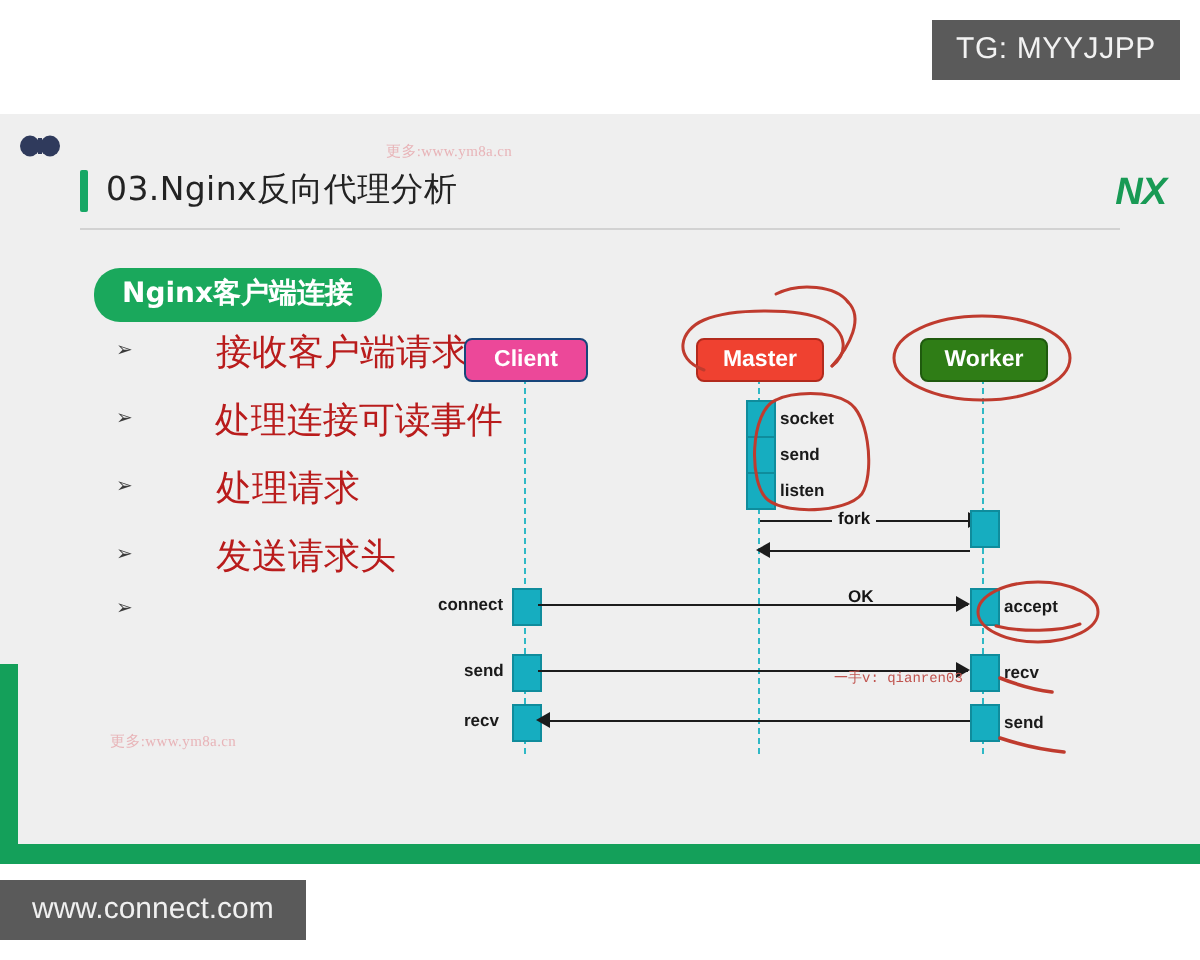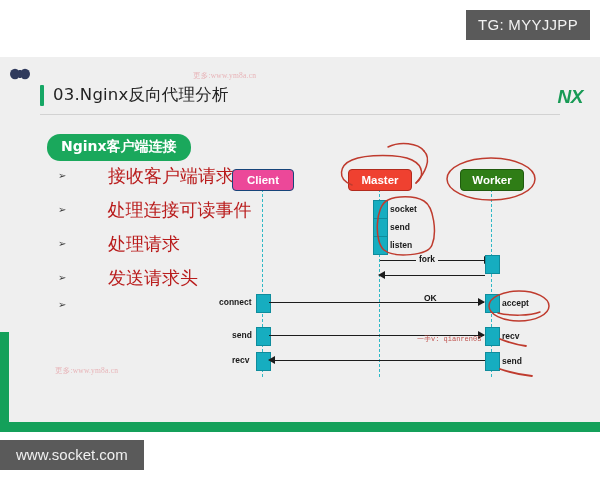--- a/index.html
+++ b/index.html
@@ -271,13 +271,13 @@
         <path d="M500 282 C 510 286 518 288 526 289" stroke-width="1.8"></path>
 
         <path d="M500 312 C 512 316 522 318 532 319" stroke-width="1.8"></path>
       </g>
     </svg>
 
     <div id="handwrite">一手v: qianren03</div>
   </div>
 </div>
 
-<div id="site-watermark">www.socket.com</div>
+<div id="site-watermark">www.connect.com</div>
 
 </body></html>

